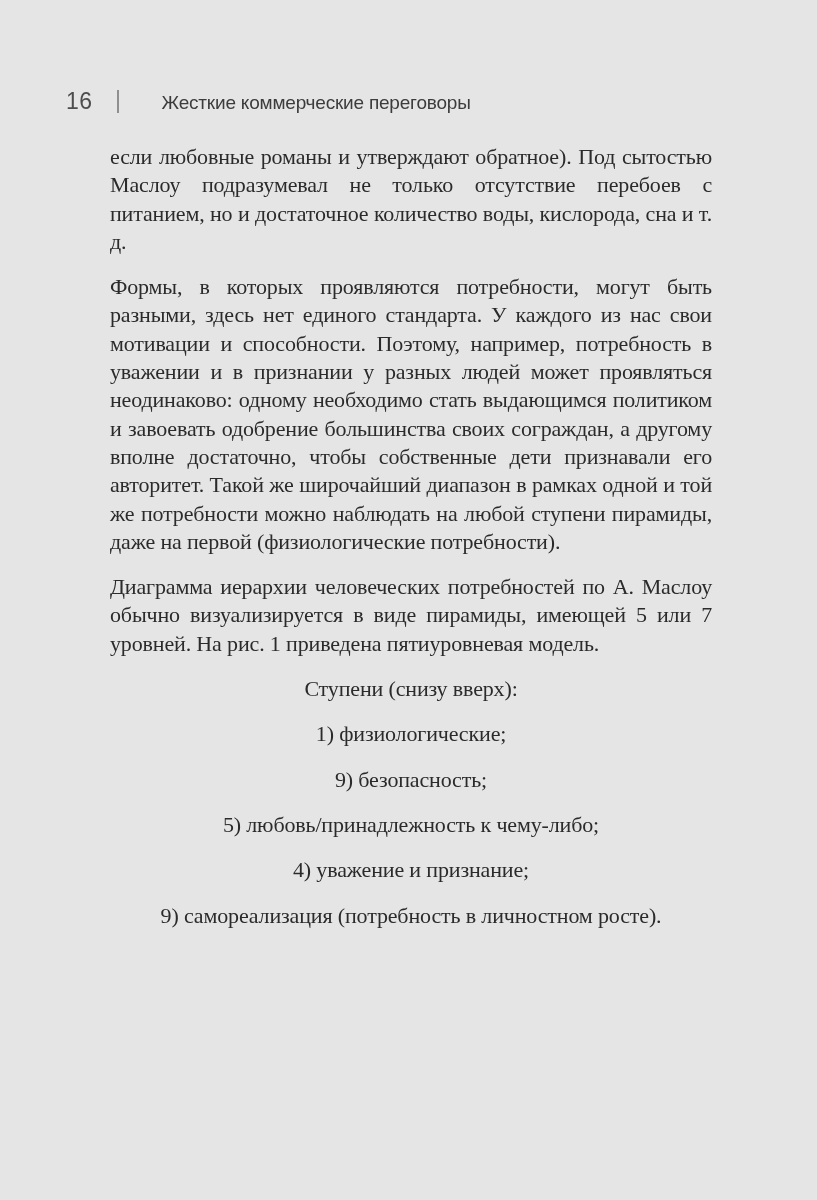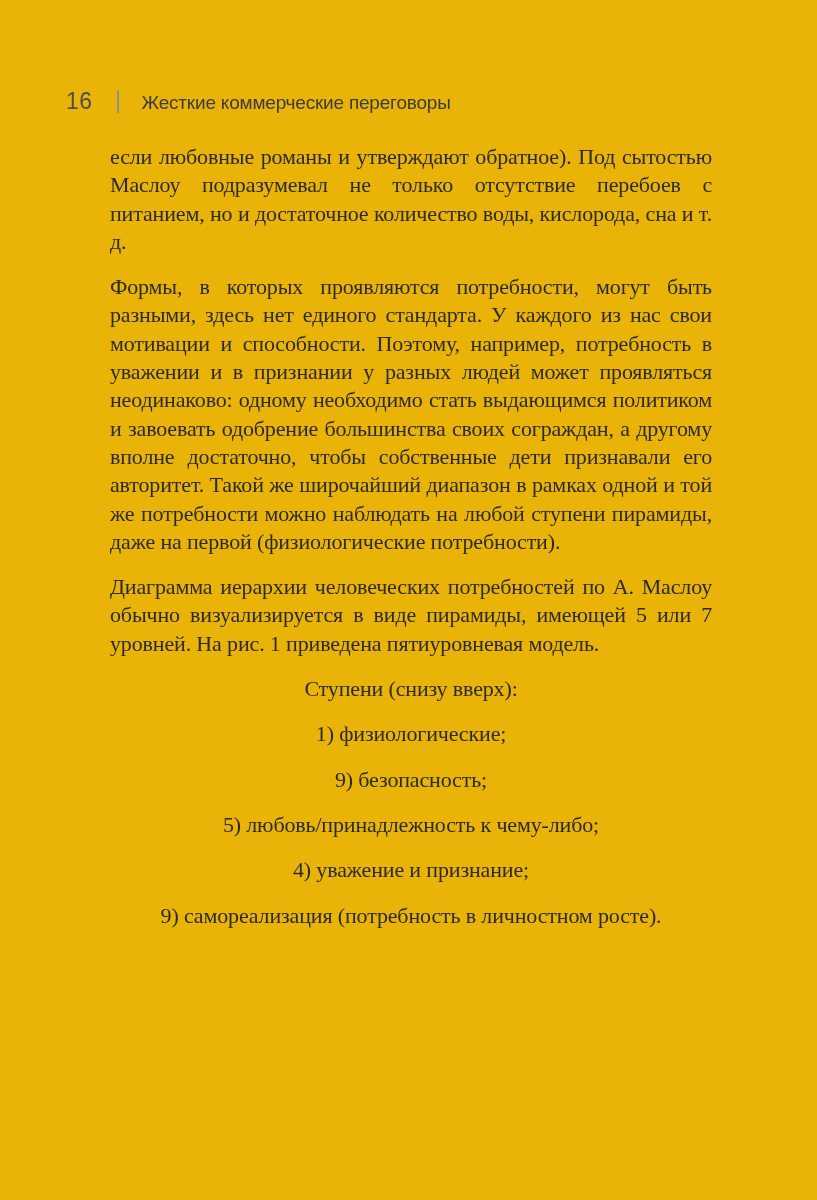--- a/index.html
+++ b/index.html
@@ -4,21 +4,21 @@
 <style>
   html, body {
     margin: 0;
     padding: 0;
     background: #ffffff;
   }
   .page {
     position: relative;
     width: 817px;
     height: 1200px;
-    background: #eab308;
+    background: #e5e5e5;
     overflow: hidden;
   }
   
   .running-head {
     position: absolute;
     left: 66px;
     top: 90px;
     display: flex;
     align-items: center;
     font-family: "Liberation Sans", sans-serif;
@@ -35,20 +35,21 @@
     background: #8f8f8f;
     margin-left: 24px;
     margin-right: 23px;
   }
   .running-title {
     font-size: 19px;
     color: #3c3c3c;
     letter-spacing: -0.2px;
     line-height: 1;
     padding-top: 1px;
+    margin-left: 20px;
   }
   
   .body-text {
     position: absolute;
     left: 110px;
     top: 143px;
     width: 602px;
     font-family: "Liberation Serif", serif;
     font-size: 22px;
     line-height: 28.3px;

